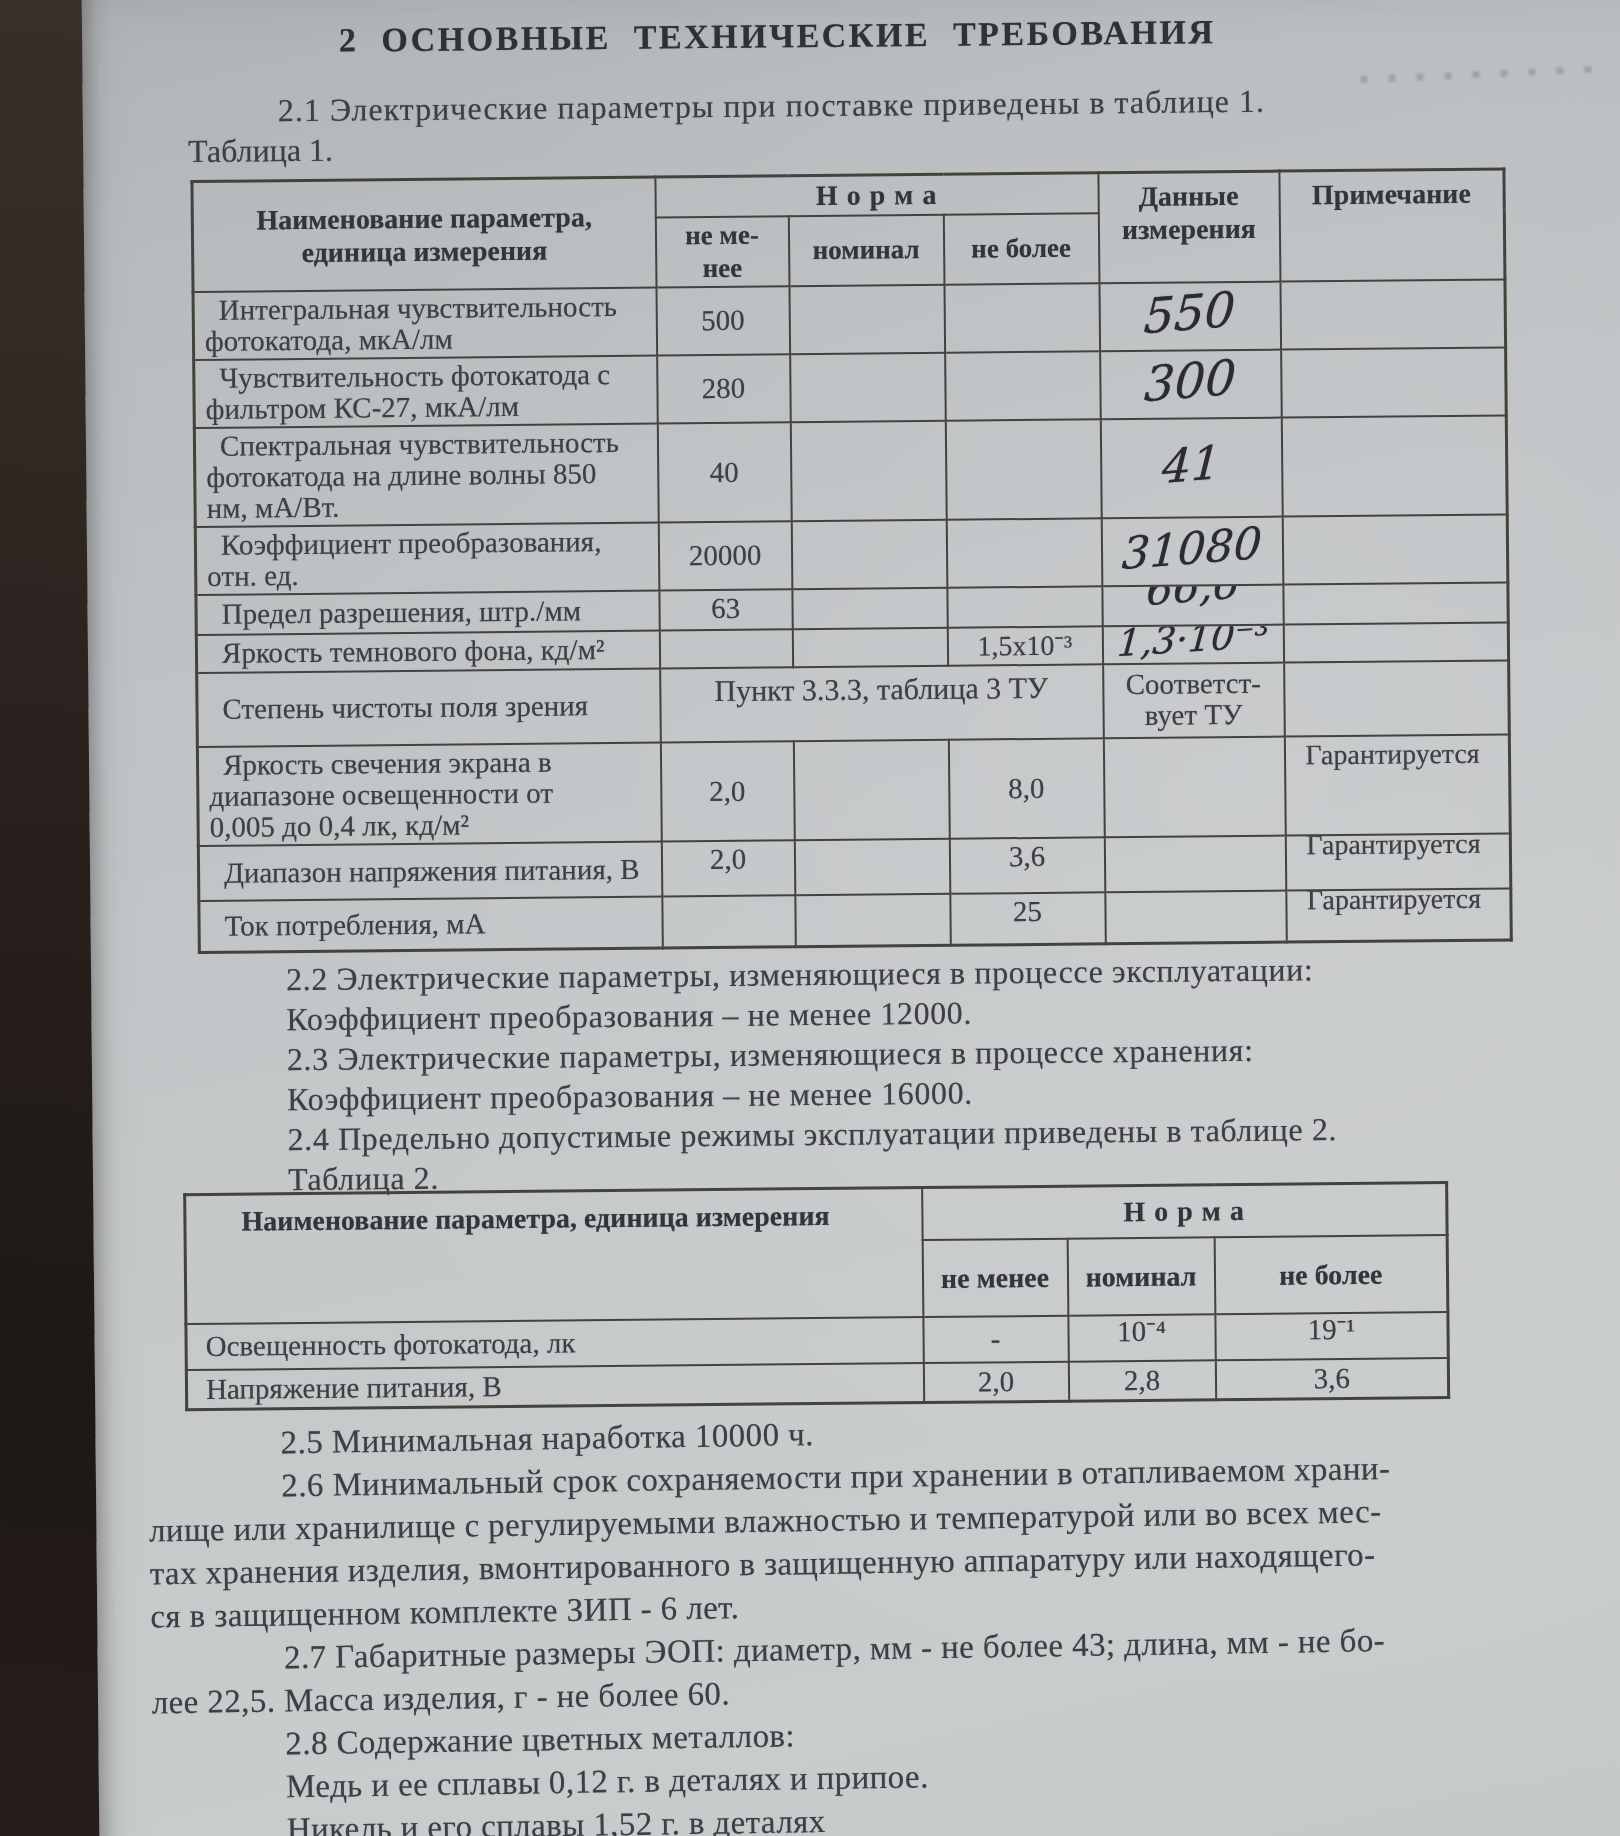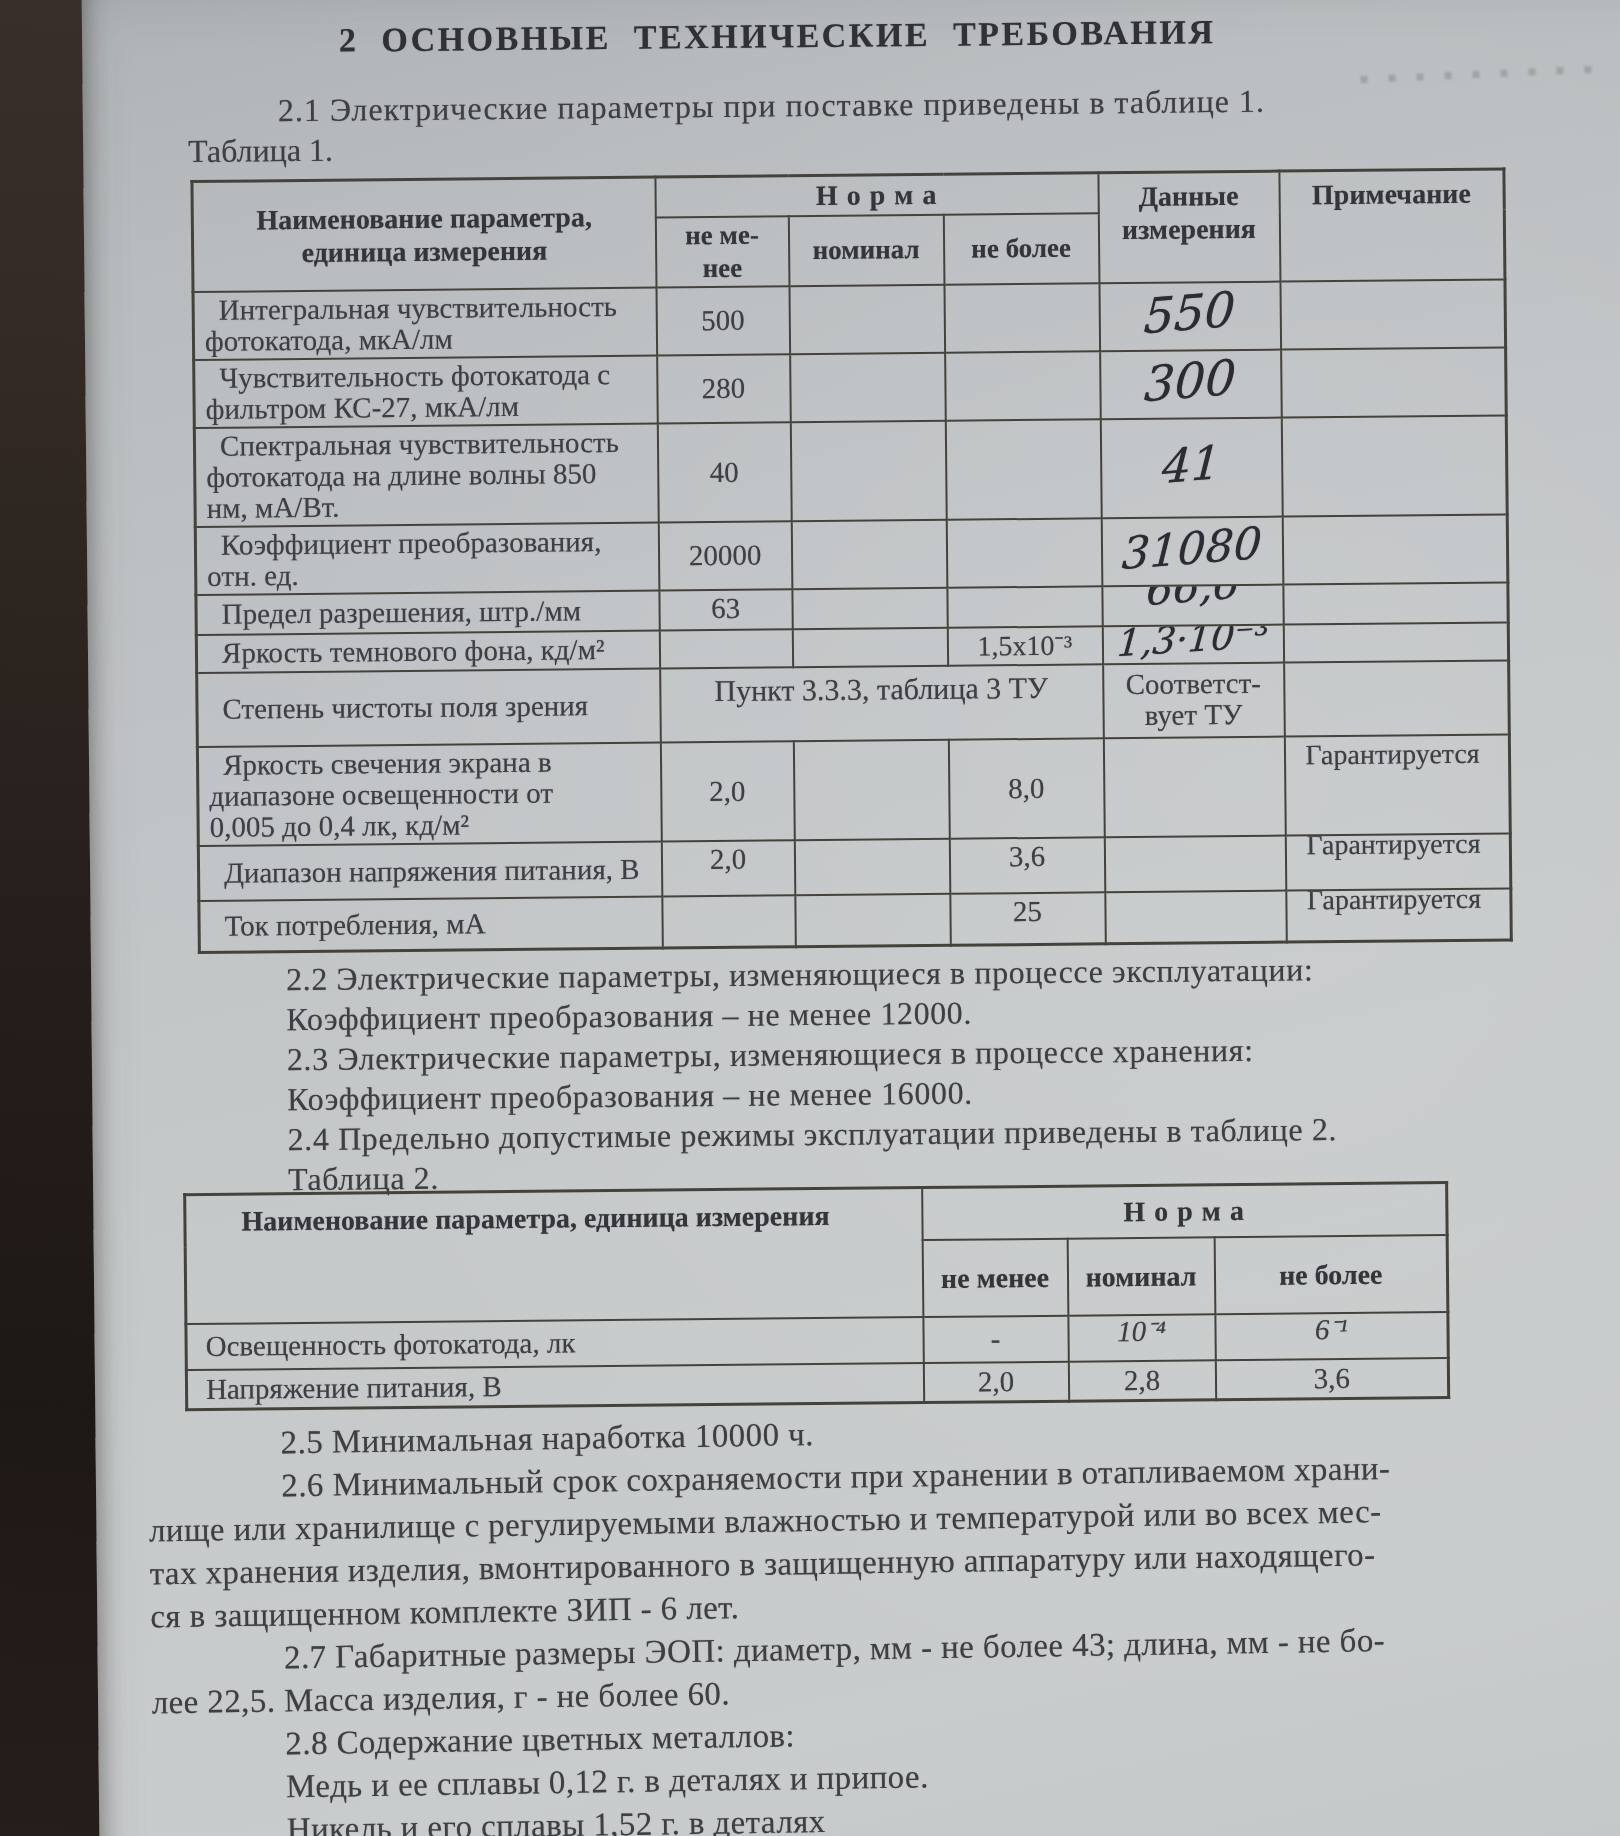--- a/index.html
+++ b/index.html
@@ -42,21 +42,21 @@
   .h13{font-size:37px;transform:rotate(-3deg) skewX(-8deg) translateY(-4px);}
   .sootv{white-space:pre-line;text-align:center;vertical-align:top;padding-top:4px;}
   .punkt{text-align:center;vertical-align:top;padding-top:6px;font-size:30px;}
   .raise{display:inline-block;transform:translateY(-9px);}
   .mid{position:absolute;top:995px;left:195px;font-size:32px;line-height:40px;letter-spacing:0.6px;}
   .bot{position:absolute;top:1458px;left:52px;width:1500px;font-size:33px;line-height:43px;
        letter-spacing:0.4px;transform:rotate(-0.35deg);transform-origin:0 0;}
   .ind{padding-left:133px;}
   .t2 .hname2{font-weight:bold;color:#34353b;text-align:left;vertical-align:top;padding:10px 0 0 55px;font-size:28px;}
   .t2 .cname2{text-align:left;padding-left:18px;}
-  .supv{display:inline-block;transform:translateY(-6px);font-style:italic;}
+  .supv{display:inline-block;transform:translateY(-6px);}
   .smudge{
     position:absolute;top:118px;left:1278px;width:250px;height:7px;opacity:0.55;
     background:repeating-linear-gradient(90deg, rgba(95,100,106,0.55) 0 7px, rgba(95,100,106,0) 7px 28px);
     filter:blur(1.2px);transform:rotate(-2deg);
   }
 </style>
 </head>
 <body>
 
 <div class="paper">
@@ -202,21 +202,21 @@
     </tr>
     <tr style="height:77px">
       <td class="hb">не менее</td>
       <td class="hb">номинал</td>
       <td class="hb">не более</td>
     </tr>
     <tr style="height:46px">
       <td class="cname2">Освещенность  фотокатода, лк</td>
       <td class="cnum">-</td>
       <td class="cnum"><span class="supv">10⁻⁴</span></td>
-      <td class="cnum"><span class="supv">6⁻¹</span></td>
+      <td class="cnum"><span class="supv">19⁻¹</span></td>
     </tr>
     <tr style="height:40px">
       <td class="cname2">Напряжение  питания, В</td>
       <td class="cnum">2,0</td>
       <td class="cnum">2,8</td>
       <td class="cnum">3,6</td>
     </tr>
   </tbody>
     </table>
 

